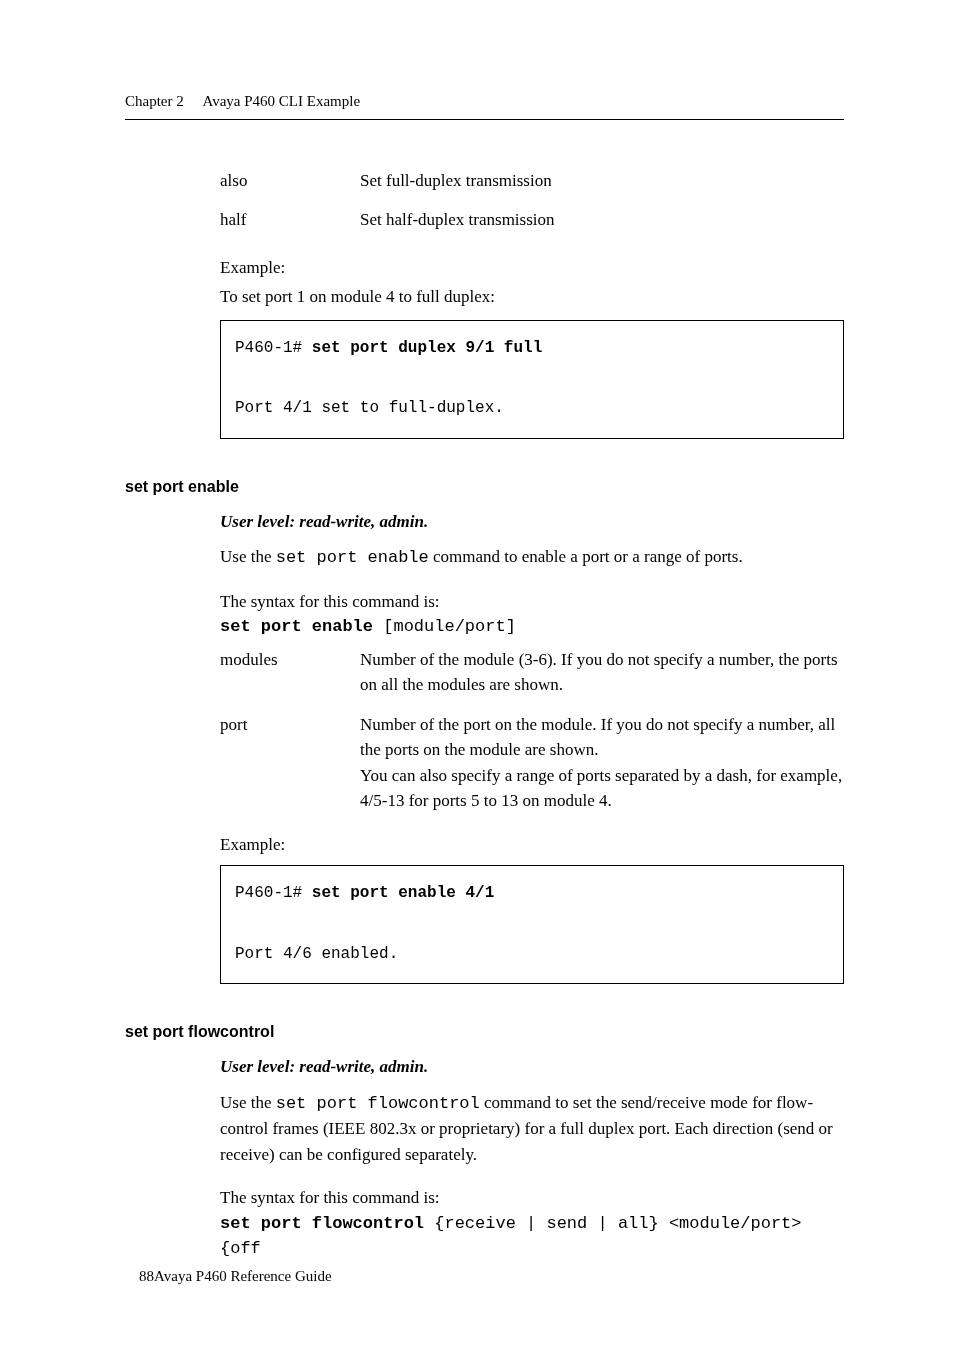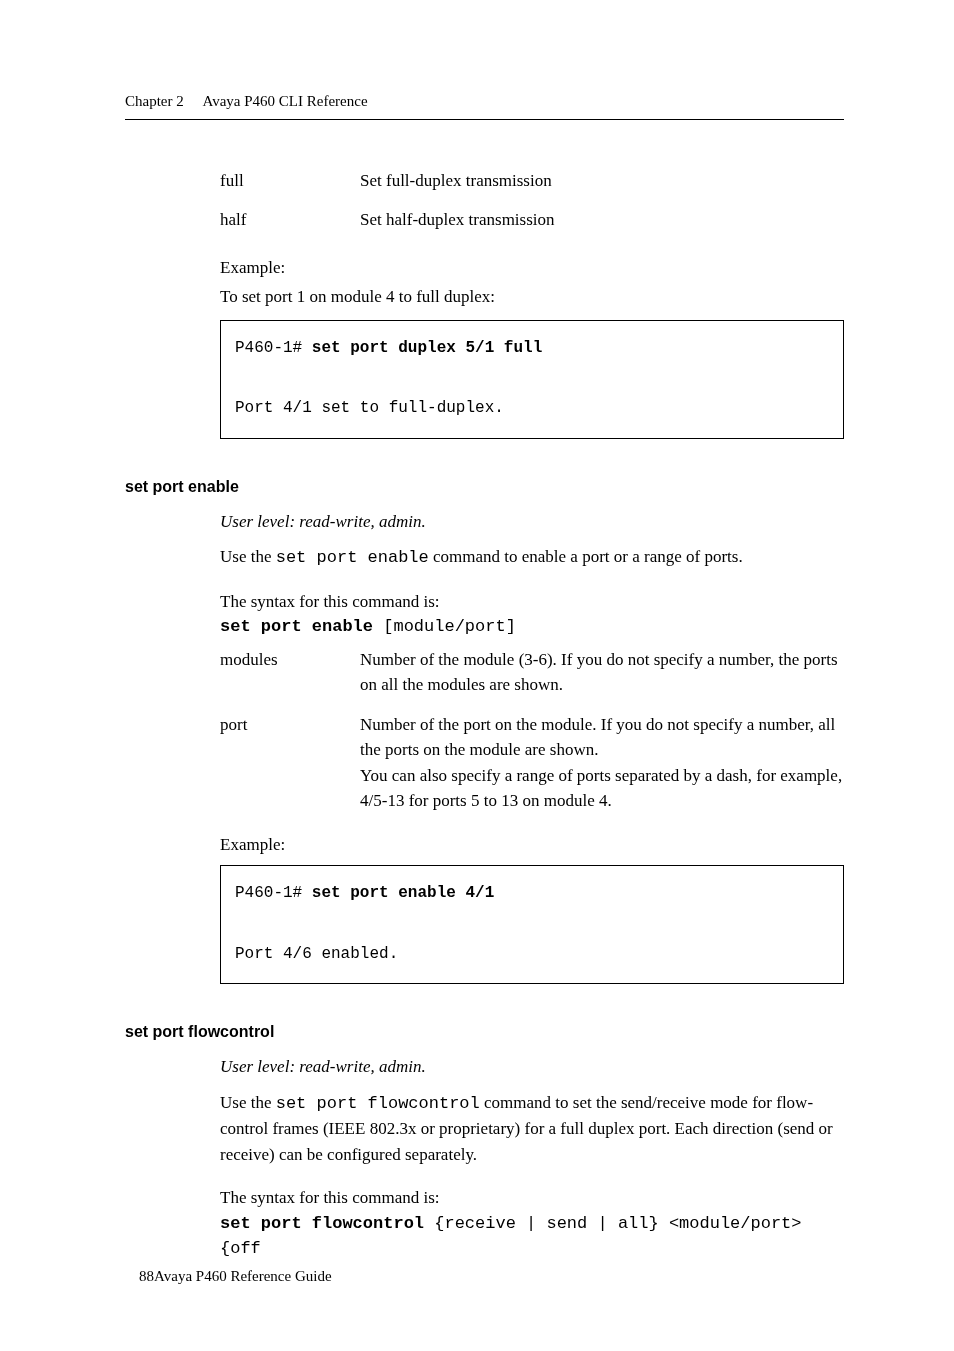--- a/index.html
+++ b/index.html
@@ -56,58 +56,58 @@
     white-space: pre;
   }
   .bold { font-weight: bold; }
   .section-title {
     font-family: Arial, Helvetica, sans-serif;
     font-weight: bold;
     font-size: 16px;
     margin-top: 36px;
     margin-bottom: 10px;
   }
-  .italic { font-style: italic; }
+  .italic { font-style: italic; font-weight: bold; }
   .mono { font-family: 'Courier New', Courier, monospace; }
   .syntax-line {
     margin-bottom: 7px;
   }
   .footer {
     position: absolute;
     bottom: 64px;
     left: 139px;
     right: 110px;
     display: flex;
     font-size: 15px;
   }
 </style>
 </head>
 <body>
 
 <div class="page">
 
   <div class="header">
-    <span>Chapter 2</span>&nbsp;&nbsp;&nbsp;&nbsp;&nbsp;<span>Avaya P460 CLI Reference</span>
+    <span>Chapter 2</span>&nbsp;&nbsp;&nbsp;&nbsp;&nbsp;<span>Avaya P460 CLI Example</span>
   </div>
   <hr class="header-rule">
 
   <div class="indent-block">
     <div class="def-row">
-      <div class="def-term">full</div>
+      <div class="def-term">also</div>
       <div class="def-desc">Set full-duplex transmission</div>
     </div>
     <div class="def-row">
       <div class="def-term">half</div>
       <div class="def-desc">Set half-duplex transmission</div>
     </div>
 
     <div class="subhead">Example:</div>
     <div class="body-para">To set port 1 on module 4 to full duplex:</div>
 
-    <div class="code-box"><span>P460-1# </span><span class="bold">set port duplex 5/1 full</span>
+    <div class="code-box"><span>P460-1# </span><span class="bold">set port duplex 9/1 full</span>
 
 <span>Port 4/1 set to full-duplex.</span></div>
   </div>
 
   <div class="section-title">set port enable</div>
 
   <div class="indent-block">
     <div class="italic body-para">User level: read-write, admin.</div>
     <div class="body-para">
       <span>Use the </span><span class="mono">set port enable</span><span> command to enable a port or a range of ports.</span>

